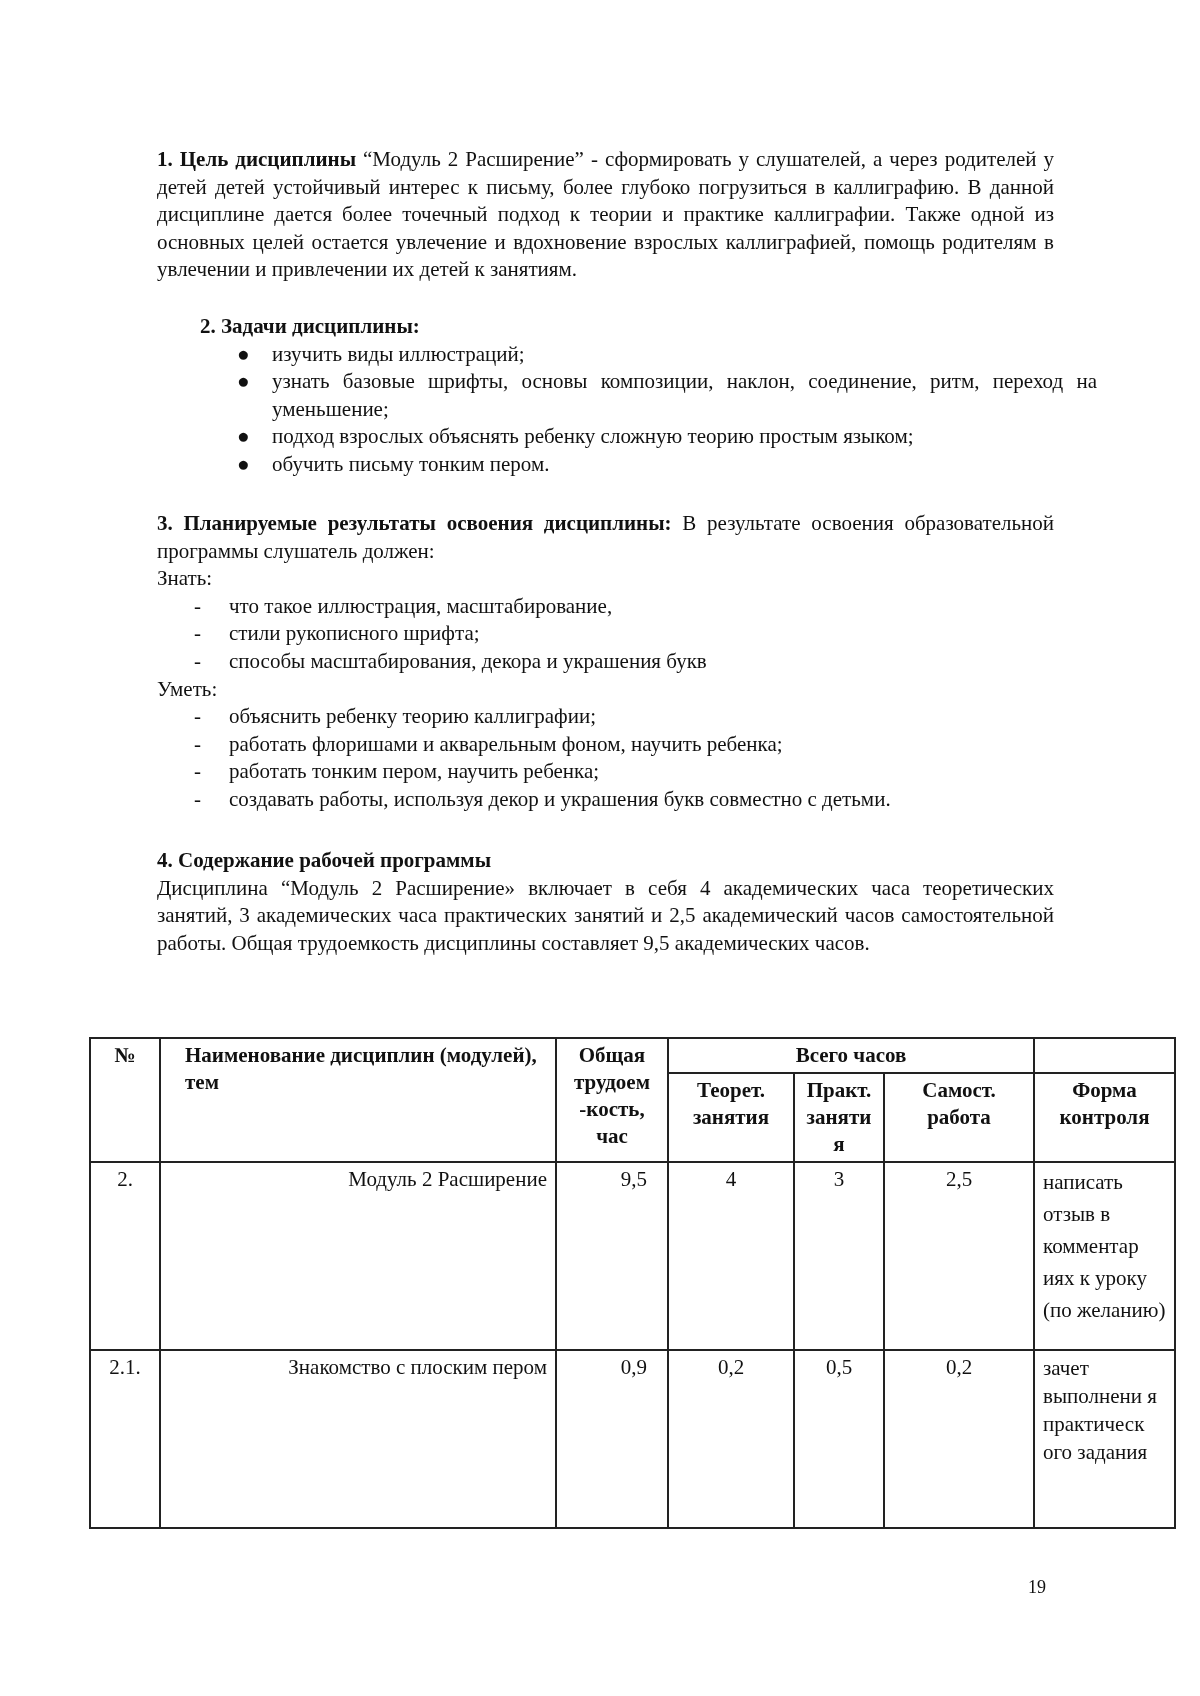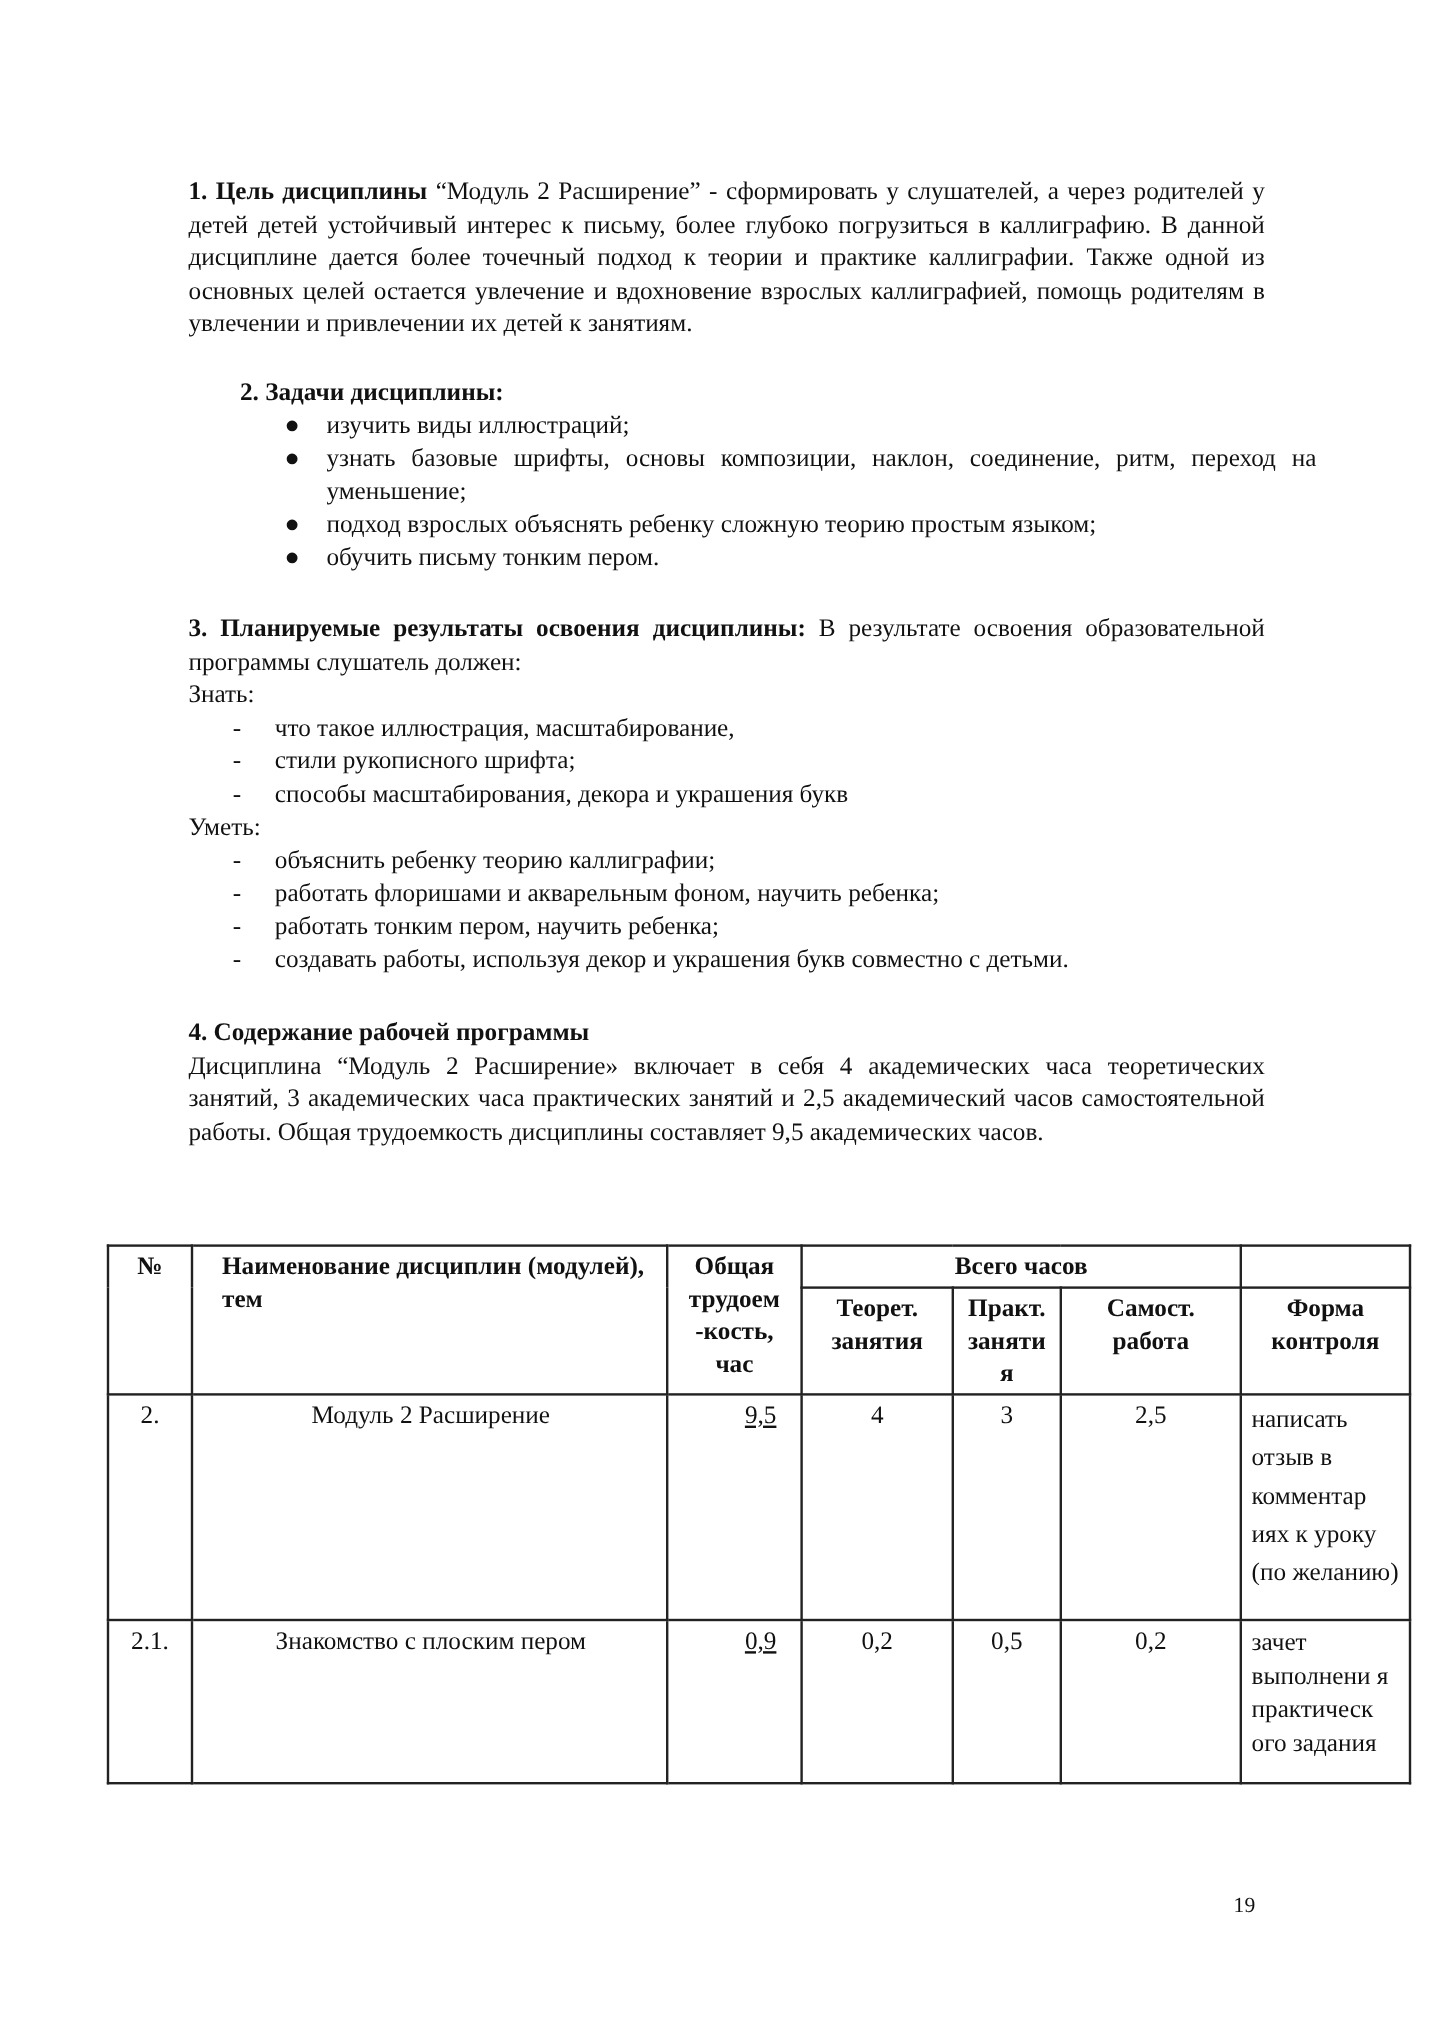--- a/index.html
+++ b/index.html
@@ -11,22 +11,22 @@
     b { font-weight: bold; }
     .list { margin: 0; padding: 0; list-style: none; }
     .list li { position: relative; padding-left: 72px; text-align: justify; }
     .list li .mark { position: absolute; left: 37px; top: 0; }
     table.prog { position: absolute; left: 89px; top: 1037px; border-collapse: collapse;
       font-family: "Liberation Serif", serif; font-size: 21px; }
     table.prog td, table.prog th { border: 2px solid #222; vertical-align: top; padding: 3px 8px; line-height: 27px; }
     table.prog th { font-weight: bold; text-align: center; }
     table.prog th.left { text-align: left; padding-left: 24px; }
     table.prog td.c { text-align: center; }
-    table.prog td.r { text-align: right; padding-right: 20px; text-decoration: underline; }
-    table.prog td.l { text-align: center; padding-left: 10px; }
+    table.prog td.r { text-align: right; padding-right: 20px; }
+    table.prog td.l { text-align: right; padding-left: 10px; }
     table.prog td.form { line-height: 32px; padding-left: 8px; padding-right: 4px; }
     .page-num { position: absolute; left: 1028px; top: 1577px; font-size: 18px; }
   </style>
 </head>
 <body>
 
 <div class="page">
 
   <div class="text-block j" style="top:146px;">
     <b>1. Цель дисциплины</b><span> “Модуль 2 Расширение” - сформировать у слушателей, а через родителей у детей детей устойчивый интерес к письму, более глубоко погрузиться в каллиграфию. В данной дисциплине дается более точечный подход к теории и практике каллиграфии. Также одной из основных целей остается увлечение и вдохновение взрослых каллиграфией, помощь родителям в увлечении и привлечении их детей к занятиям.</span>
@@ -90,21 +90,21 @@
     </tr>
     <tr style="height:188px;">
       <td class="c">2.</td>
       <td class="l">Модуль 2 Расширение</td>
       <td class="r">9,5</td>
       <td class="c">4</td>
       <td class="c">3</td>
       <td class="c">2,5</td>
       <td class="form">написать отзыв в комментар иях к уроку (по желанию)</td>
     </tr>
-    <tr style="height:136px;">
+    <tr style="height:178px;">
       <td class="c">2.1.</td>
       <td class="l">Знакомство с плоским пером</td>
       <td class="r">0,9</td>
       <td class="c">0,2</td>
       <td class="c">0,5</td>
       <td class="c">0,2</td>
       <td class="form" style="line-height:28px;margin-left:28px;">зачет выполнени я практическ ого задания</td>
     </tr>
   </tbody>
     </table>

